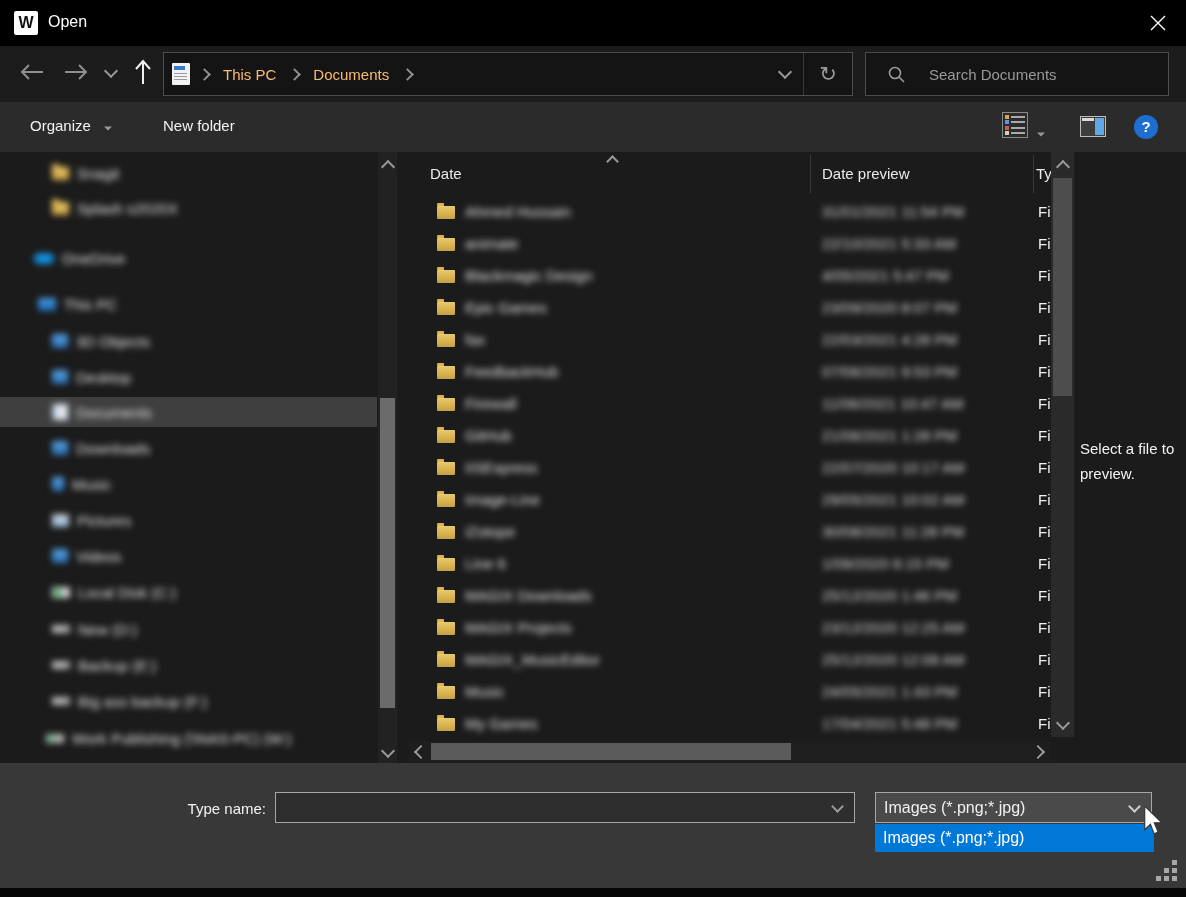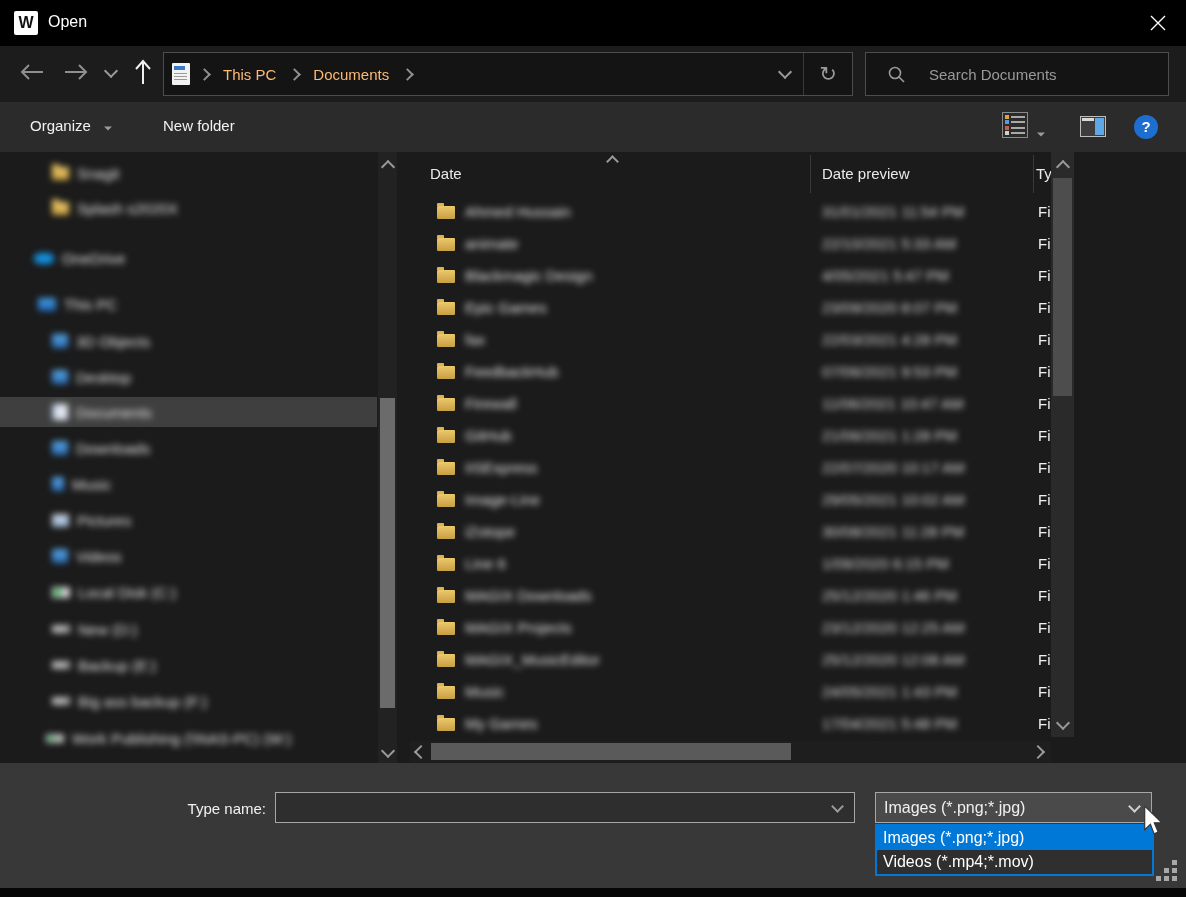--- a/index.html
+++ b/index.html
@@ -423,35 +423,35 @@
     <div class="abs sb-thumb" style="left:2px;top:26px;width:19px;height:218px;"></div>
     <span class="chev chev-down abs" style="left:7px;top:566px;"></span>
   </div>
 
   <div class="abs" style="left:410px;top:741px;width:641px;height:21px;background:#1e1e1e;">
     <span class="chev chev-left abs" style="left:6px;top:6px;"></span>
     <div class="abs" style="left:21px;top:2px;width:360px;height:17px;background:#5a5a5a;"></div>
     <span class="chev chev-right abs" style="left:623px;top:6px;"></span>
   </div>
 
+  <div class="abs preview-msg">Select a file to preview.</div>
 
   <div class="abs footer"></div>
   <div class="abs blackstrip"></div>
   <div class="abs fnlabel">Type name:</div>
   <div class="abs fninput">
     <span style="margin-left:8px;"></span>
     <span class="chev chev-down"></span>
   </div>
   <div class="abs combo">
     <span class="combo-label">Images (*.png;*.jpg)</span>
     <span class="chev chev-down"></span>
   </div>
   <div class="abs droplist" id="droplist">
       <div class="opt hl">Images (*.png;*.jpg)</div>
-      <div class="opt">Videos (*.mp4;*.mov)</div>
     </div>
 
   <svg class="abs" style="left:1143px;top:806px;" width="22" height="30" viewBox="0 0 15 21">
     <path d="M1 0 L1 16.5 L5 12.8 L7.6 19.5 L10.4 18.3 L7.7 11.8 L13 11.8 Z" fill="#fff" stroke="#333" stroke-width="0.8"></path>
   </svg>
 
   <div class="abs grip">
     <i style="left:16px;top:0;"></i>
     <i style="left:8px;top:8px;"></i>
       <i style="left:16px;top:8px;"></i>

